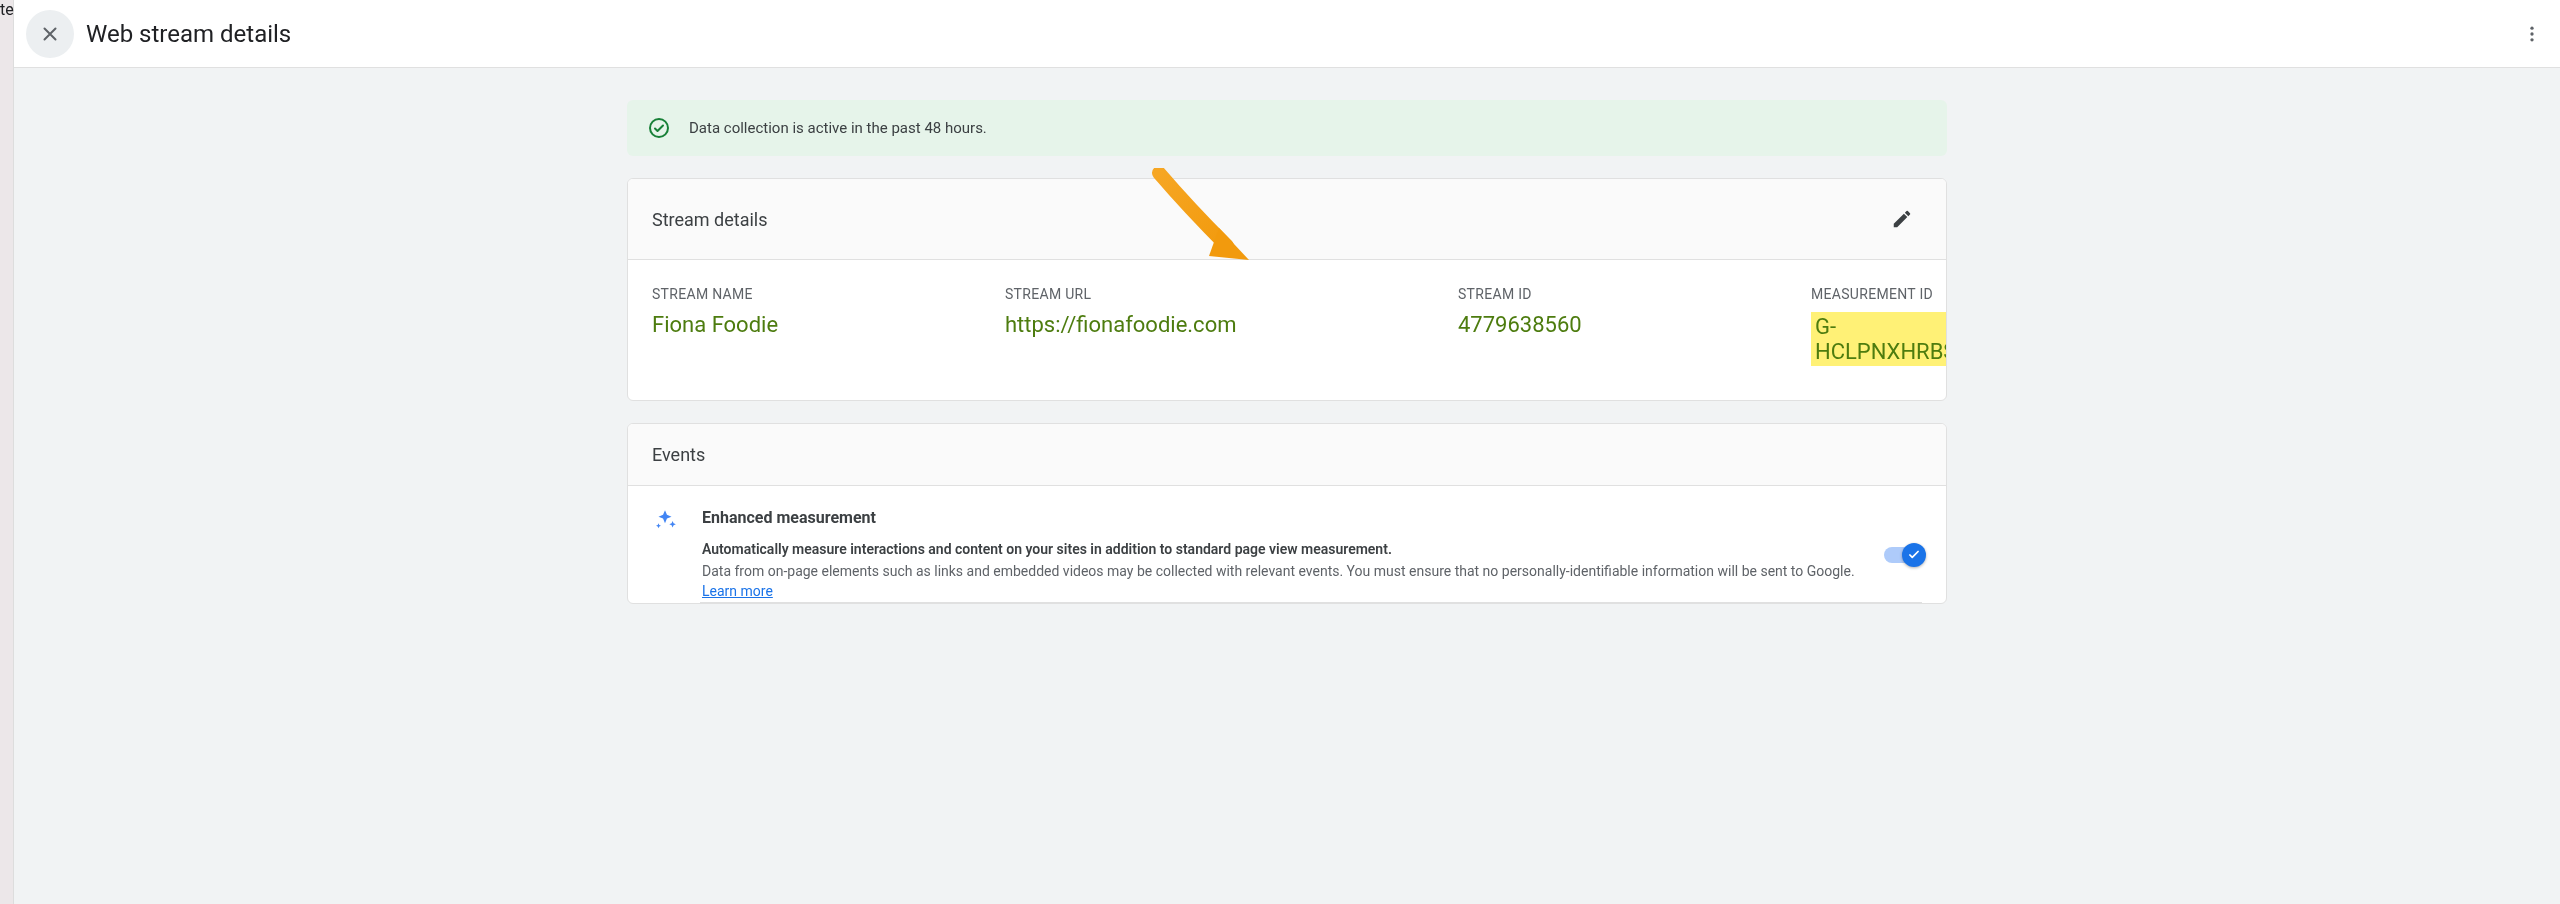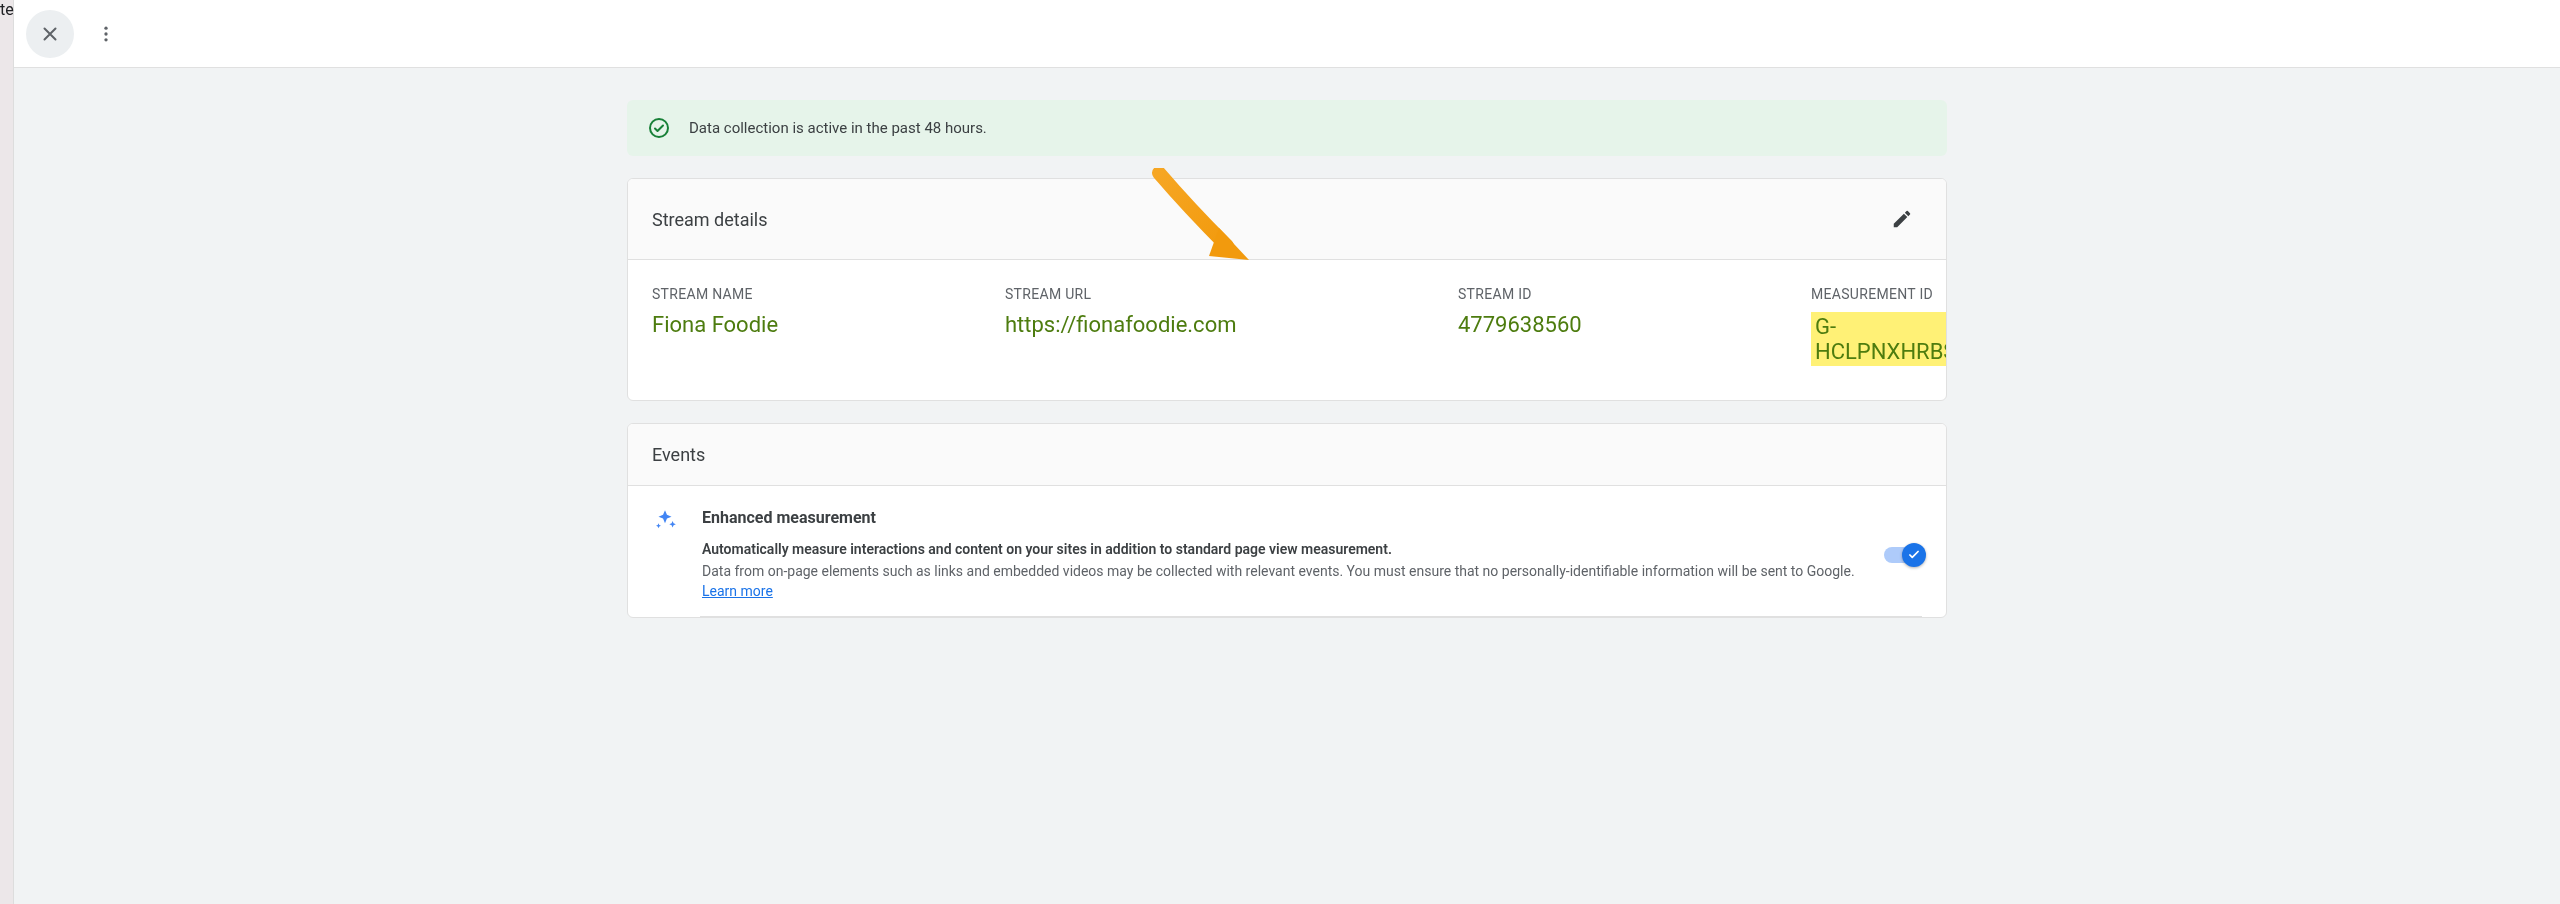--- a/index.html
+++ b/index.html
@@ -21,21 +21,21 @@
   .card-header { display:flex; align-items:center; justify-content:space-between; padding:20px 24px; border-bottom:1px solid #e0e0e0; background:#fafafa; }
   .card-title { font-size:18px; color:#3c4043; }
   .icon-btn { width:40px; height:40px; border-radius:50%; display:flex; align-items:center; justify-content:center; cursor:pointer; }
   
   .stream-grid { display:grid; grid-template-columns: 320px 420px 320px 1fr; padding:26px 24px 34px 24px;gap:33px; }
   .field-label { font-size:14px; letter-spacing:.3px; color:#5f6368; margin-bottom:10px; }
   .field-value { font-size:22px; color:#4d7c0f; }
   .mid-row { display:flex; align-items:center; gap:10px; }
   .highlight { background:#fff176; padding:2px 4px; }
   
-  .events-body { padding:22px 24px 14px 24px; display:flex; align-items:flex-start; gap:22px; }
+  .events-body { padding:22px 24px 0 24px; display:flex; align-items:flex-start; gap:22px; }
   .sparkle { flex:0 0 28px; }
   .events-text { flex:1; }
   .events-text .h { font-size:16px; font-weight:700; color:#3c4043; margin-bottom:14px; }
   .events-text .p1 { font-size:14px; font-weight:600; color:#3c4043; margin-bottom:4px; }
   .events-text .p2 { font-size:14px; color:#5f6368; line-height:1.45; }
   .events-text .p2 a { color:#1a73e8; text-decoration:underline; }
   .toggle { position:relative; width:38px; height:16px; background:#aecbfa; border-radius:10px; cursor:pointer; align-self:center; }
   .toggle-knob { position:absolute; right:-4px; top:-4px; width:24px; height:24px; background:#1a73e8; border-radius:50%; display:flex; align-items:center; justify-content:center; box-shadow:0 1px 3px rgba(0,0,0,.3); }
   .divider { border-top:1px solid #e0e0e0; margin-left:72px; margin-right:24px; }
   
@@ -47,20 +47,21 @@
 <div class="left-sliver">te</div>
 
 <div class="panel">
 
   <div class="header">
     <div class="close-btn">
       <svg width="22" height="22" viewBox="0 0 24 24">
           <path fill="none" stroke="#5f6368" stroke-width="2.2" stroke-linecap="round" d="M6 6l12 12M18 6L6 18"></path>
         </svg>
     </div>
+    <div class="page-title">Web stream details</div>
     <div class="overflow-btn">
       <svg width="20" height="20" viewBox="0 0 24 24">
           <circle cx="12" cy="5" r="2" fill="#5f6368"></circle>
           <circle cx="12" cy="12" r="2" fill="#5f6368"></circle>
           <circle cx="12" cy="19" r="2" fill="#5f6368"></circle>
         </svg>
     </div>
   </div>
 
   <div class="content">

